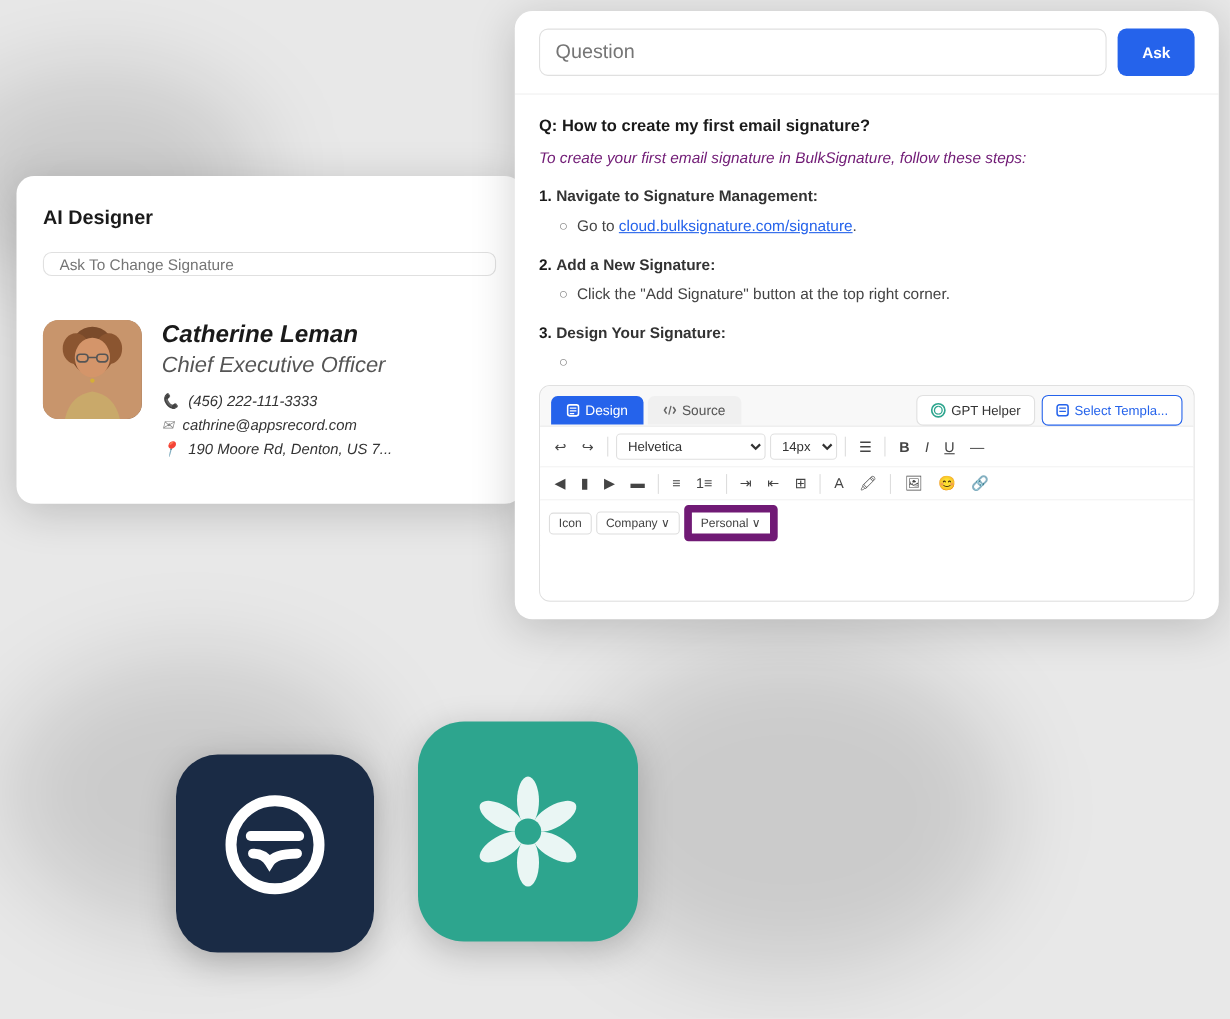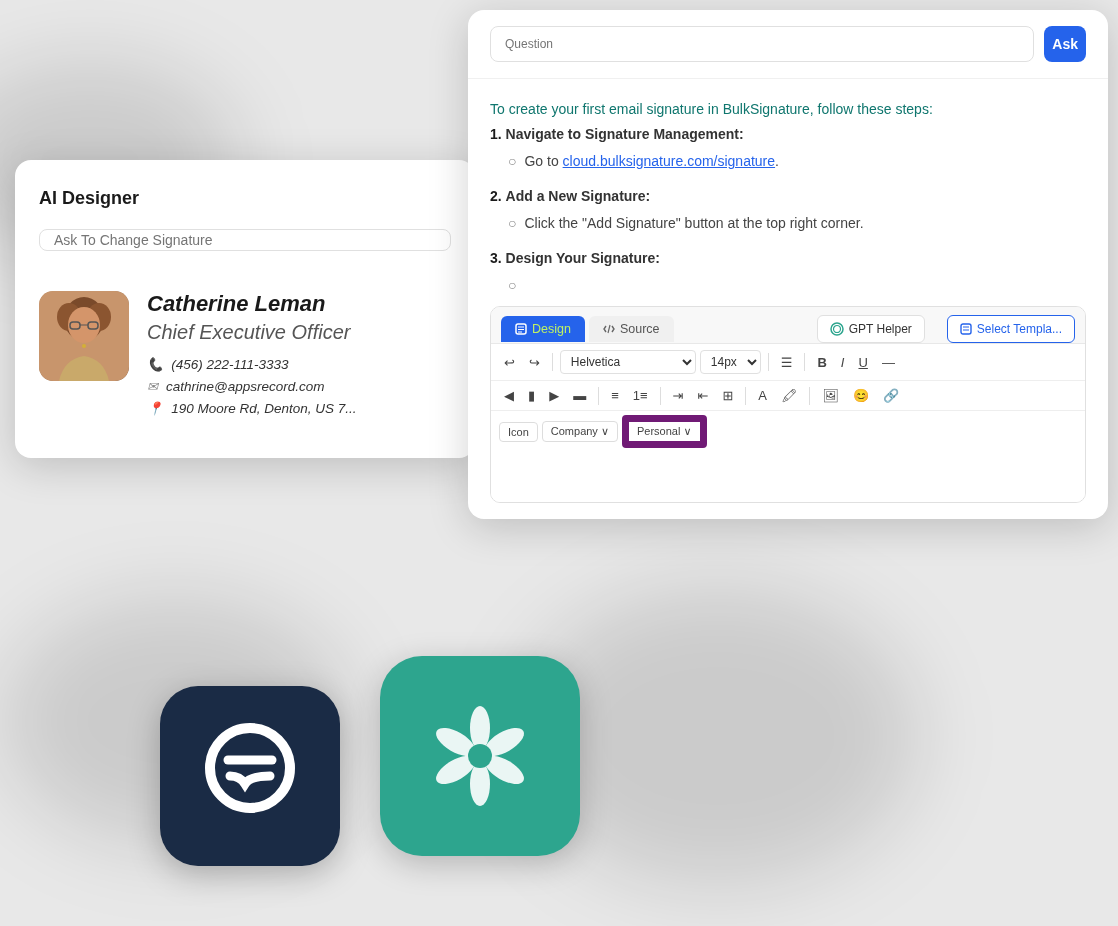--- a/index.html
+++ b/index.html
@@ -139,52 +139,53 @@
       display: flex;
       gap: 10px;
       padding: 16px 22px;
       border-bottom: 1px solid #f0f0f0;
     }
     .question-input {
       flex: 1;
       border: 1.5px solid #e0e0e0;
       border-radius: 8px;
       padding: 10px 14px;
-      font-size: 12px;
+      font-size: 18px;
       color: #999;
       outline: none;
     }
     .ask-btn {
       background: #2563eb;
       color: #fff;
       border: none;
       border-radius: 8px;
-      padding: 10px 8px;
+      padding: 10px 22px;
       font-size: 14px;
       font-weight: 600;
       cursor: pointer;
     }
 
     
     .content-area {
       padding: 20px 22px 16px;
       max-height: 680px;
       overflow-y: auto;
     }
     .qa-question {
       font-size: 15px;
       font-weight: 700;
       color: #1a1a1a;
       margin-bottom: 10px;
     }
     .qa-intro {
       font-size: 14px;
-      color: #0f766e;
-      margin-bottom: 4px;
+      color: #701a75;
+      margin-bottom: 14px;
       line-height: 1.5;
+      font-style: italic;
     }
     .steps-list {
       list-style: none;
       padding: 0;
       display: flex;
       flex-direction: column;
       gap: 14px;
     }
     .step-item {
       font-size: 14px;
@@ -220,34 +221,34 @@
     .editor-tabs {
       display: flex;
       align-items: center;
       padding: 8px 10px 0;
       background: #f8f8f8;
       border-bottom: 1px solid #e8e8e8;
       gap: 4px;
       justify-content: space-between;
     }
     .editor-tabs-left { display: flex; gap: 4px; }
-    .editor-tabs-right { display: flex; gap: 22px; border-radius: 12px; }
+    .editor-tabs-right { display: flex; gap: 6px; border-radius: 12px; }
     .tab-btn {
       padding: 6px 14px;
       border-radius: 6px 6px 0 0;
       font-size: 12.5px;
       border: none;
       cursor: pointer;
       display: flex;
       align-items: center;
       gap: 5px;
     }
     .tab-btn.active {
       background: #2563eb;
-      color: #bef264;
+      color: #ffffff;
     }
     .tab-btn.inactive {
       background: #f0f0f0;
       color: #555;
     }
     .gpt-helper-btn {
       padding: 6px 12px;
       border-radius: 6px;
       font-size: 12px;
       border: 1px solid #e0e0e0;
@@ -404,20 +405,21 @@
 
 <div class="ai-assistant-panel">
 
 
   <div class="question-bar">
     <input class="question-input" type="text" placeholder="Question" style="">
     <button class="ask-btn">Ask</button>
   </div>
 
   <div class="content-area">
+    <div class="qa-question">Q: How to create my first email signature?</div>
     <div class="qa-intro">To create your first email signature in BulkSignature, follow these steps:</div>
 
     <ol class="steps-list">
 
       <li class="step-item">
         <span class="step-number">1.</span>
         <strong> Navigate to Signature Management:</strong>
         <div class="step-sub">
           <span class="step-sub-bullet">○</span>
           <span>Go to <span class="link-text">cloud.bulksignature.com/signature</span>.</span>

